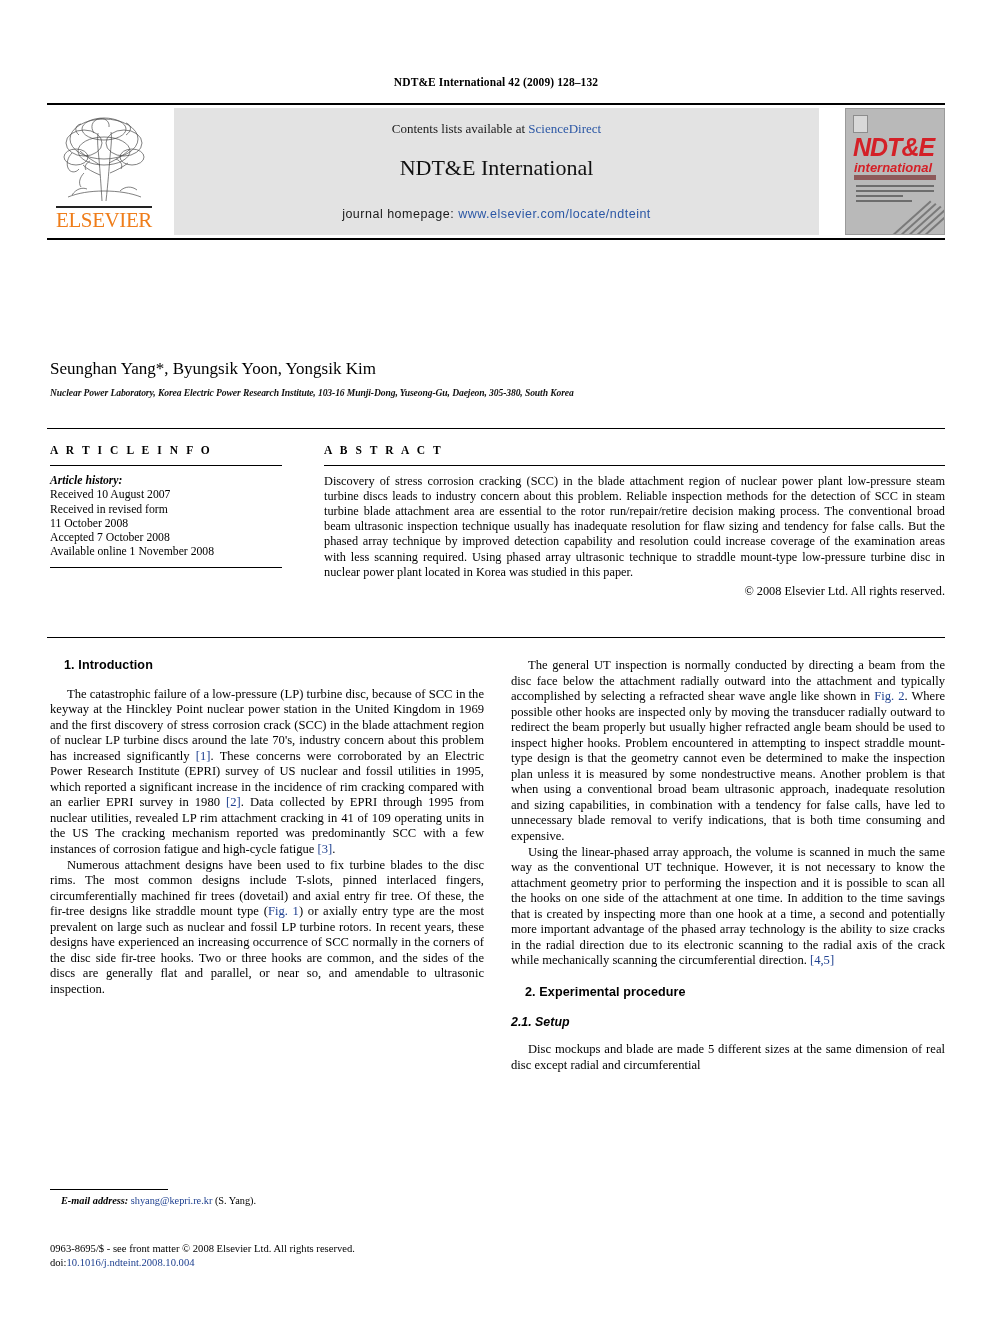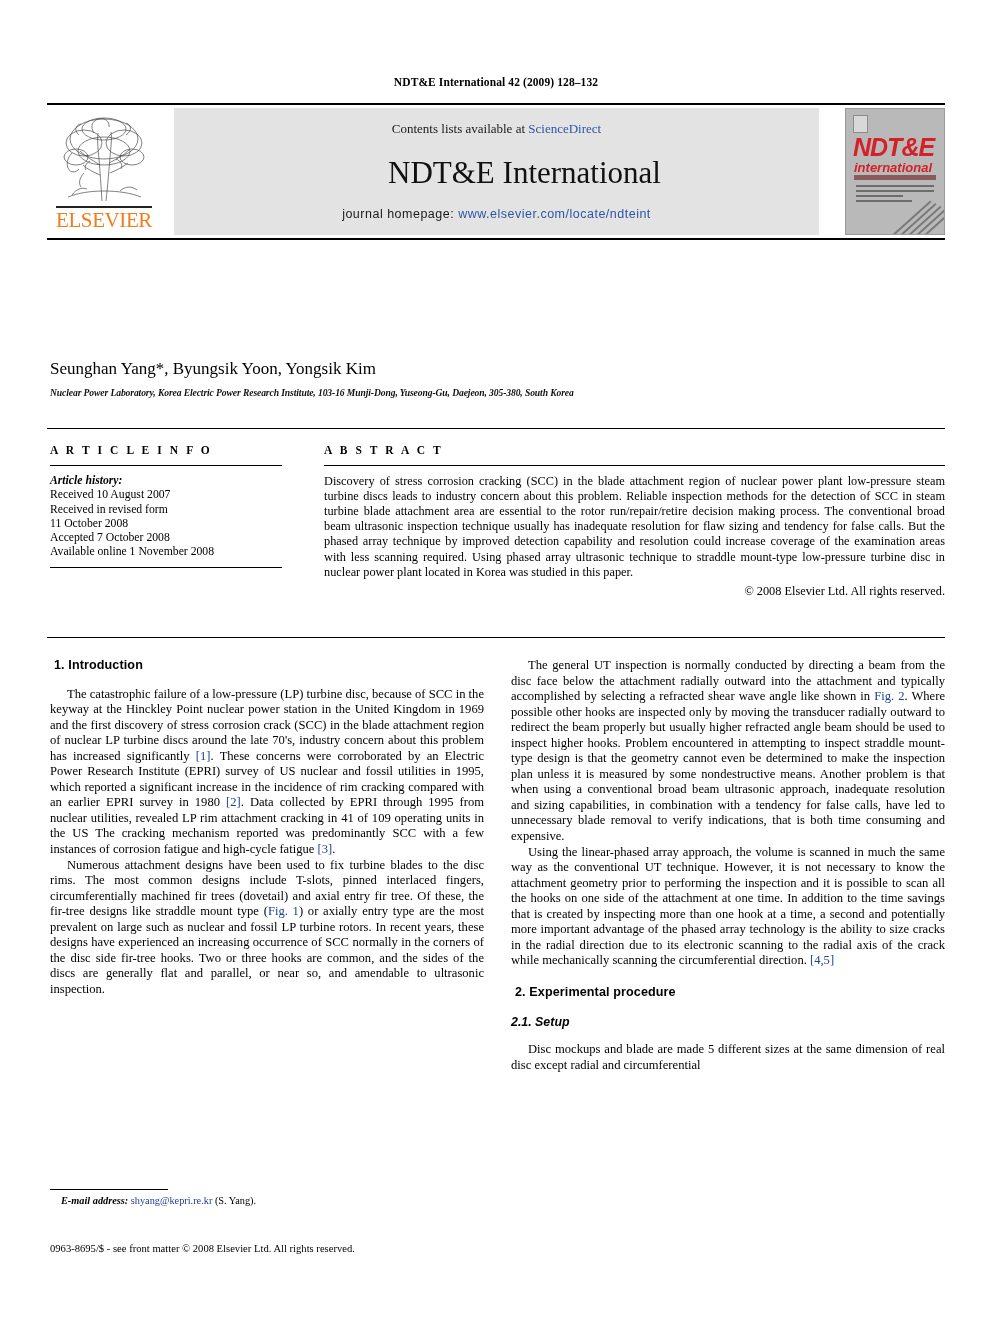--- a/index.html
+++ b/index.html
@@ -98,23 +98,22 @@
   }
   .cl-line1 .sd {
     color: #2b57a5;
   }
   .cl-title {
     position: absolute;
     left: 0; top: 47px;
     width: 645px;
     text-align: center;
     font-family: "Liberation Serif", serif;
-    font-size: 31px;
+    font-size: 22px;
     color: #111;
-    padding-left: 28px;
   }
   .cl-line3 {
     position: absolute;
     left: 0; top: 99px;
     width: 645px;
     text-align: center;
     font-family: "Liberation Sans", sans-serif;
     font-size: 12.5px;
     letter-spacing: 0.5px;
     color: #1a1a1a;
@@ -293,21 +292,21 @@
     line-height: 15.55px;
     text-align: justify;
   }
   .col.left  { left: 50px; }
   .col.right { left: 511px; }
 
   h2.secnum {
     font-family: "Liberation Sans", sans-serif;
     font-size: 12.6px;
     font-weight: bold;
-    margin: 0 0 13px 4px;
+    margin: 0 0 13px 14px;
     letter-spacing: 0.1px;
   }
   h3.subnum {
     font-family: "Liberation Sans", sans-serif;
     font-size: 12.4px;
     font-weight: bold;
     font-style: italic;
     margin: 15px 0 11px 0;
   }
   p.para {
@@ -457,15 +456,16 @@
     <p class="para">Disc mockups and blade are made 5 different sizes at the same dimension of real disc except radial and circumferential</p>
   </div>
 
   <div class="foot-rule"></div>
   <div class="footnote">
     <div style="padding-left:11px;"><span class="em">E-mail address:</span> <span class="link">shyang@kepri.re.kr</span><span> (S. Yang).</span></div>
   </div>
 
   <div class="imprint">
     <div>0963-8695/$ - see front matter © 2008 Elsevier Ltd. All rights reserved.</div>
+    <div><span>doi:</span><span class="doi">10.1016/j.ndteint.2008.10.004</span></div>
   </div>
 
 </div>
 
 </body></html>

